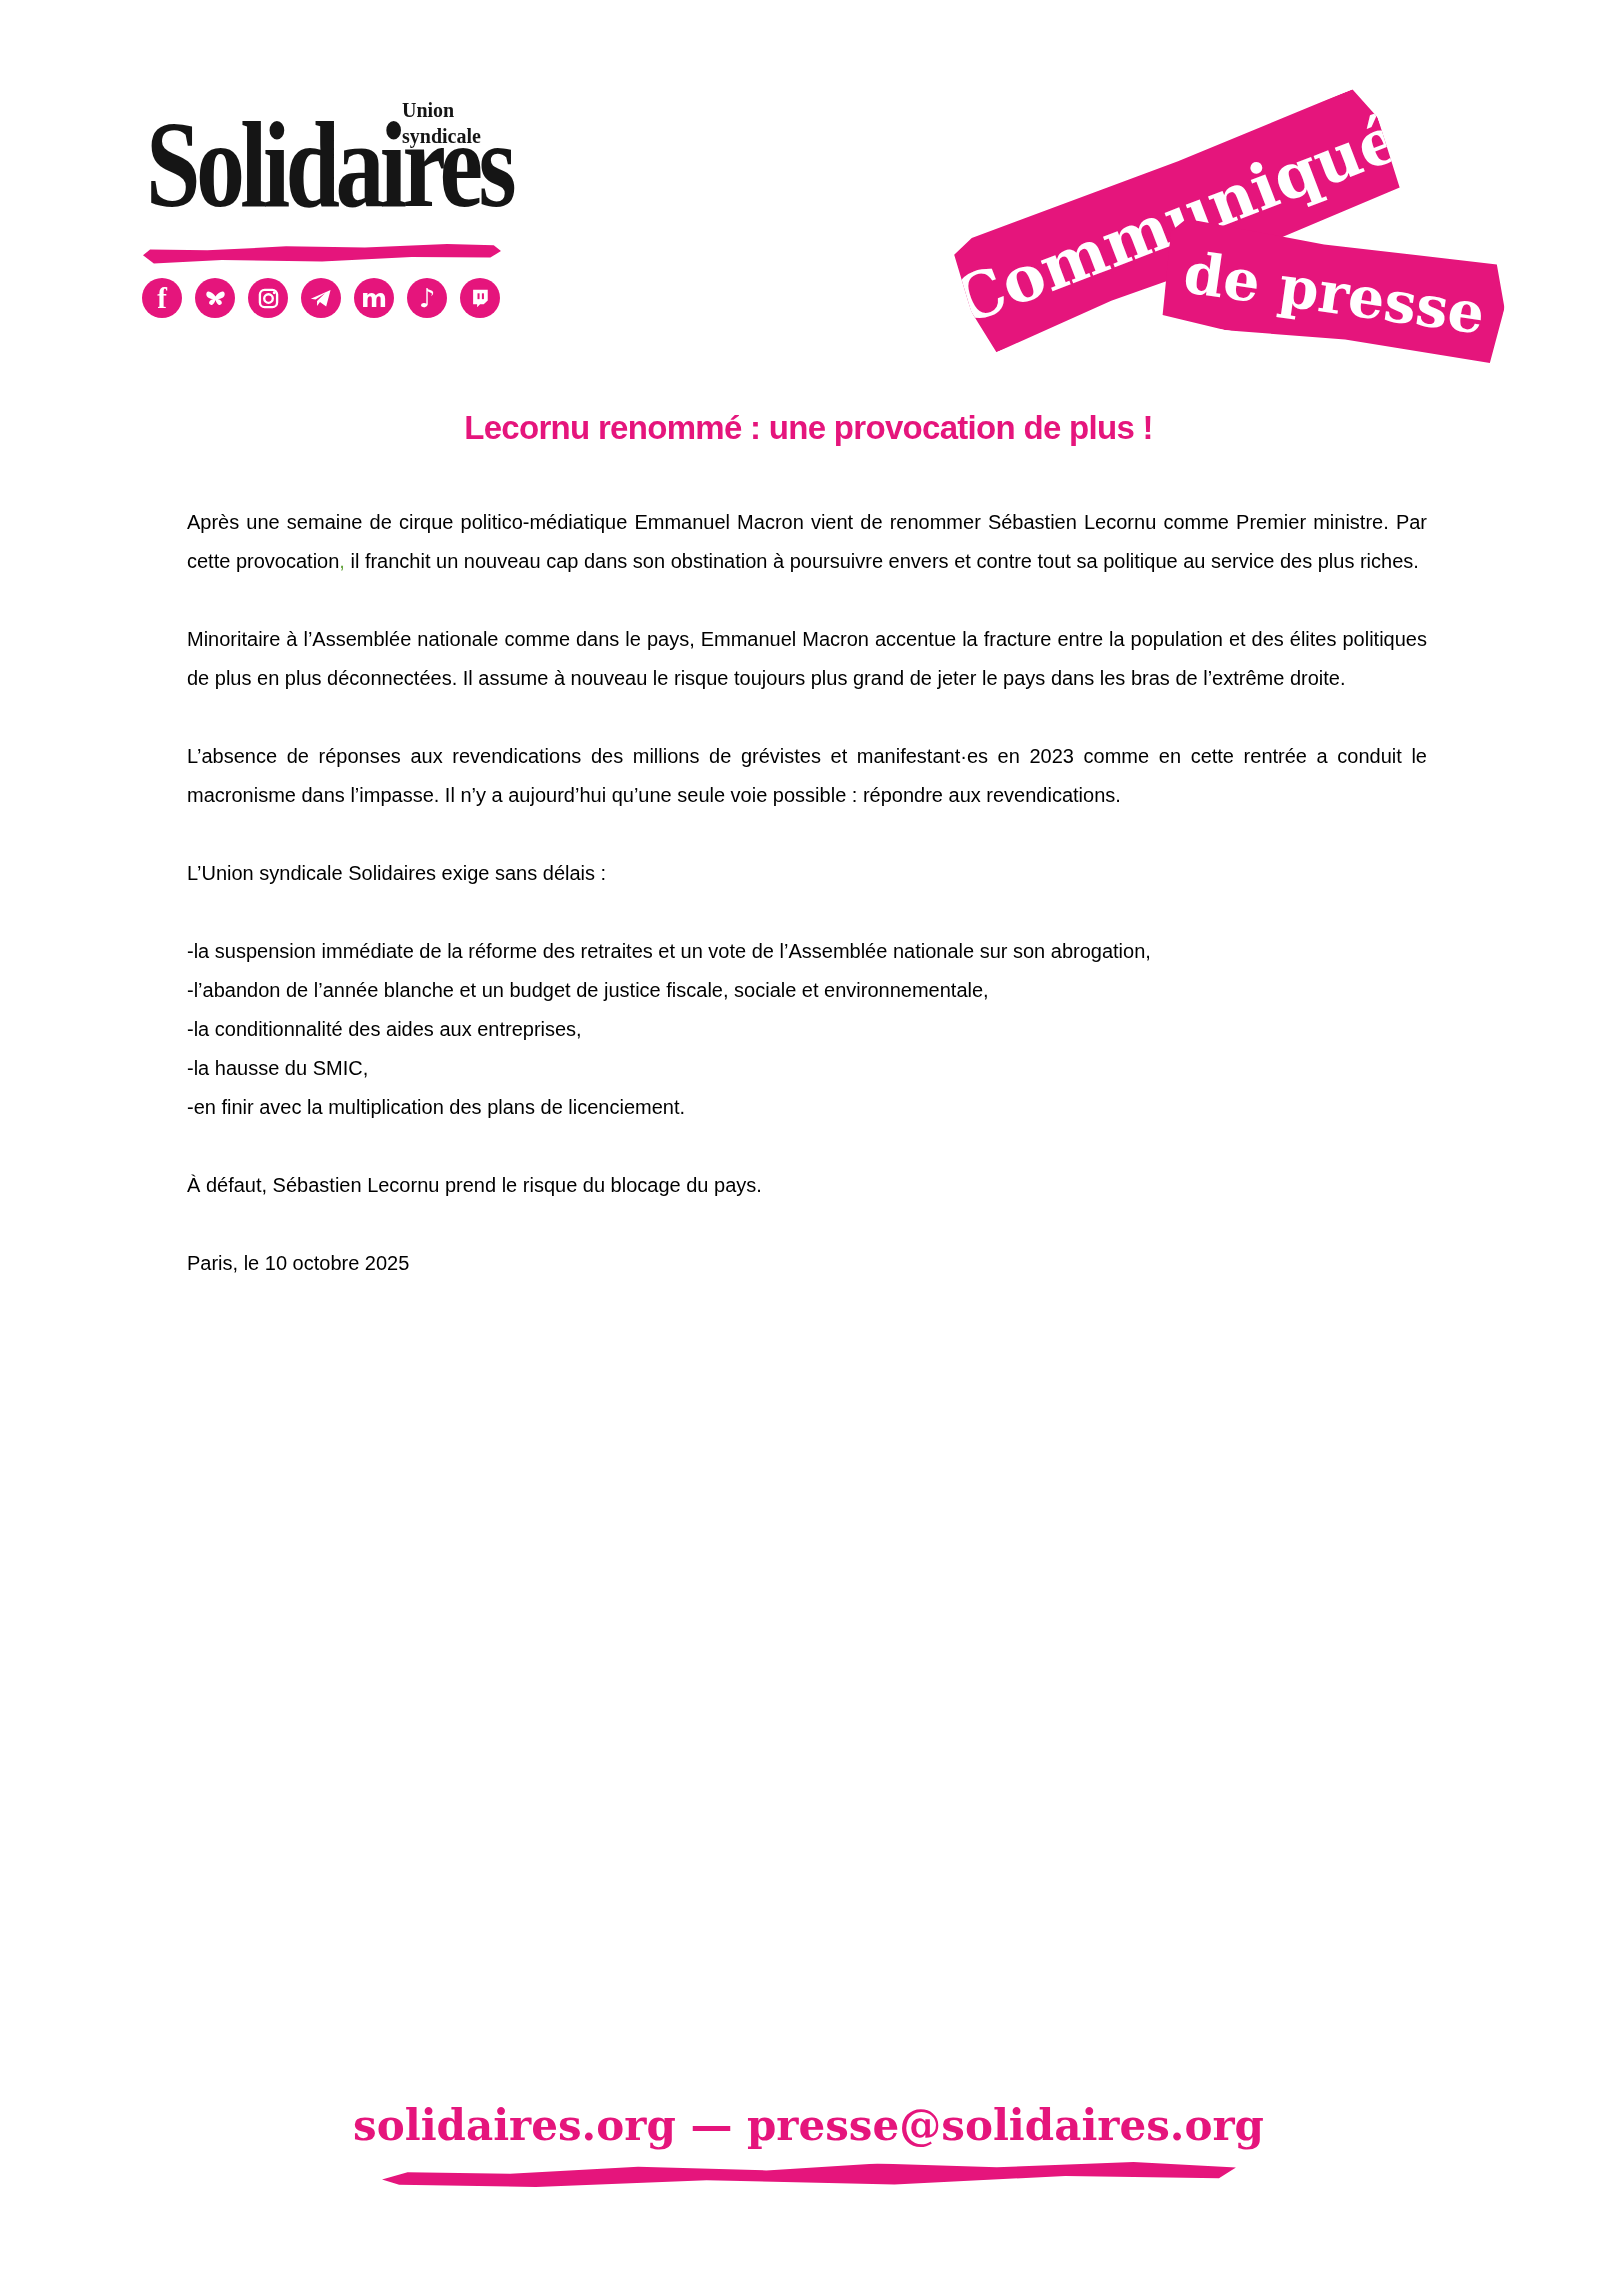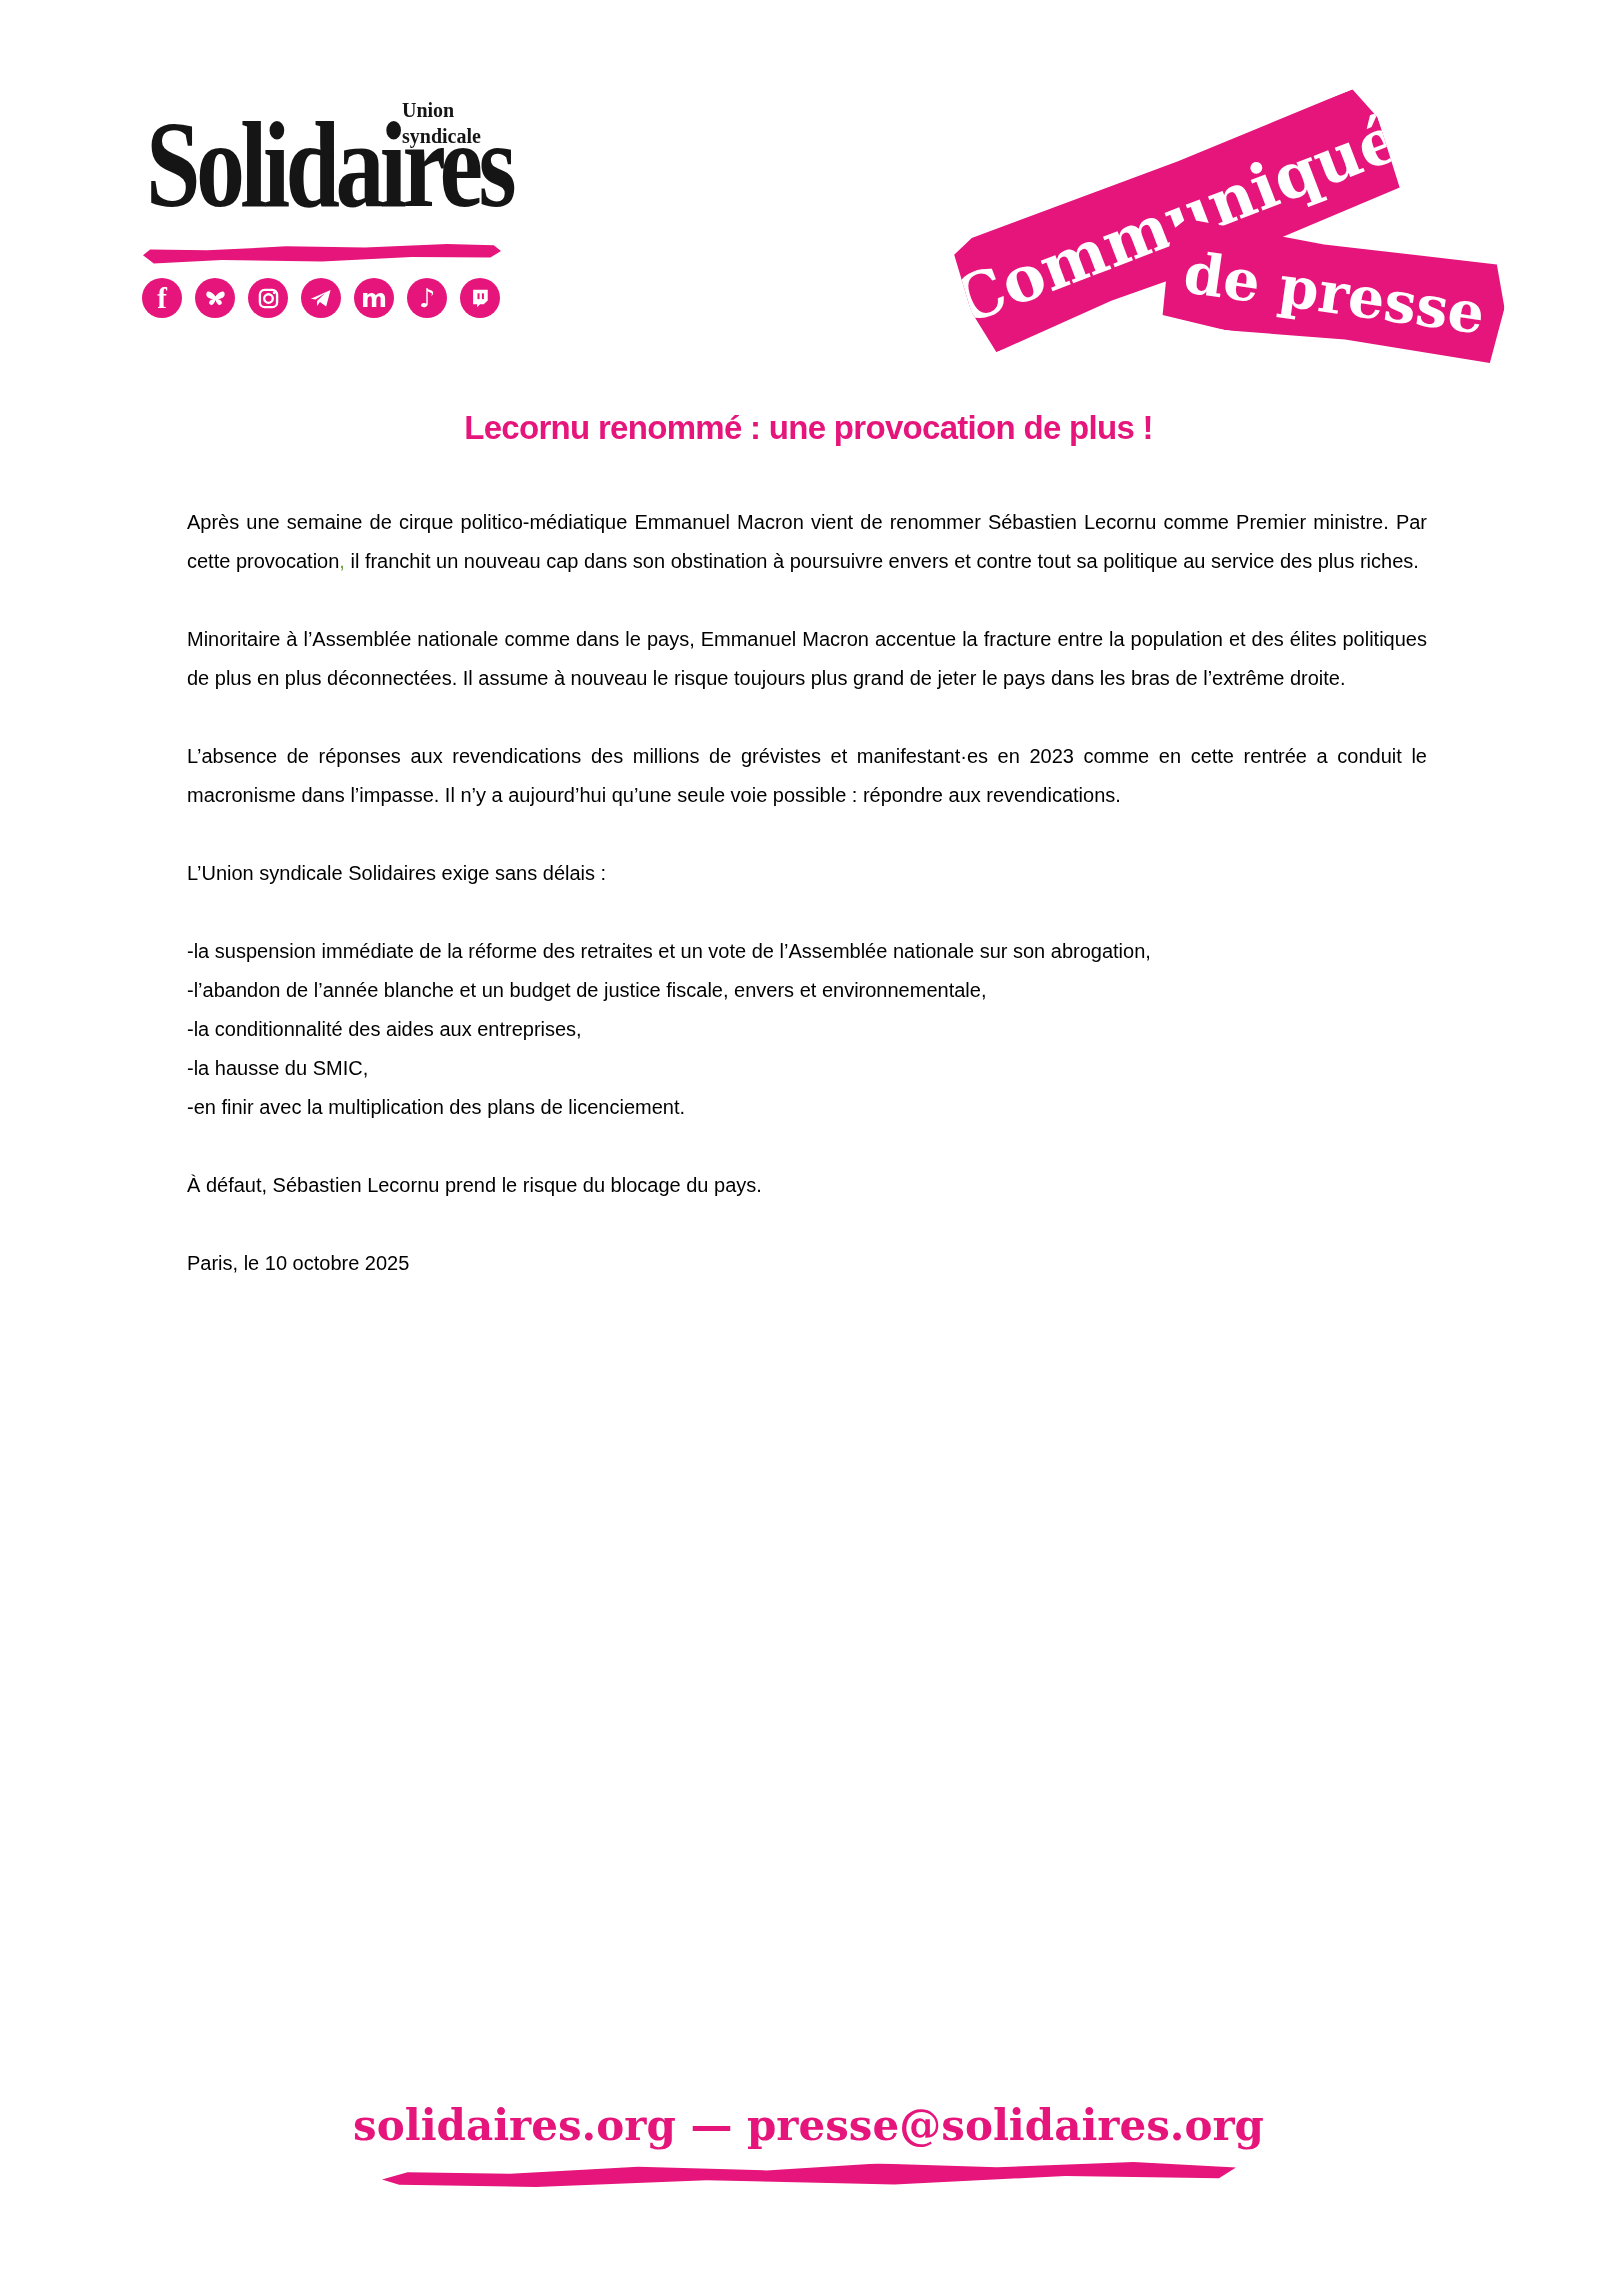--- a/index.html
+++ b/index.html
@@ -156,21 +156,21 @@
     <p><span>Après une semaine de cirque politico-médiatique Emmanuel Macron vient de renommer Sébastien Lecornu comme Premier ministre. Par cette provocation</span><span class="green-comma">,</span><span> il franchit un nouveau cap dans son obstination à poursuivre envers et contre tout sa politique au service des plus riches.</span></p>
 
     <p>Minoritaire à l’Assemblée nationale comme dans le pays, Emmanuel Macron accentue la fracture entre la population et des élites politiques de plus en plus déconnectées. Il assume à nouveau le risque toujours plus grand de jeter le pays dans les bras de l’extrême droite.</p>
 
     <p>L’absence de réponses aux revendications des millions de grévistes et manifestant·es en 2023 comme en cette rentrée a conduit le macronisme dans l’impasse. Il n’y a aujourd’hui qu’une seule voie possible : répondre aux revendications.</p>
 
     <p>L’Union syndicale Solidaires exige sans délais :</p>
 
     <div class="demands">
       <div>-la suspension immédiate de la réforme des retraites et un vote de l’Assemblée nationale sur son abrogation,</div>
-      <div>-l’abandon de l’année blanche et un budget de justice fiscale, envers et environnementale,</div>
+      <div>-l’abandon de l’année blanche et un budget de justice fiscale, sociale et environnementale,</div>
       <div>-la conditionnalité des aides aux entreprises,</div>
       <div>-la hausse du SMIC,</div>
       <div>-en finir avec la multiplication des plans de licenciement.</div>
     </div>
 
     <p>À défaut, Sébastien Lecornu prend le risque du blocage du pays.</p>
 
     <p class="date-line">Paris, le 10 octobre 2025</p>
   </div>
 

